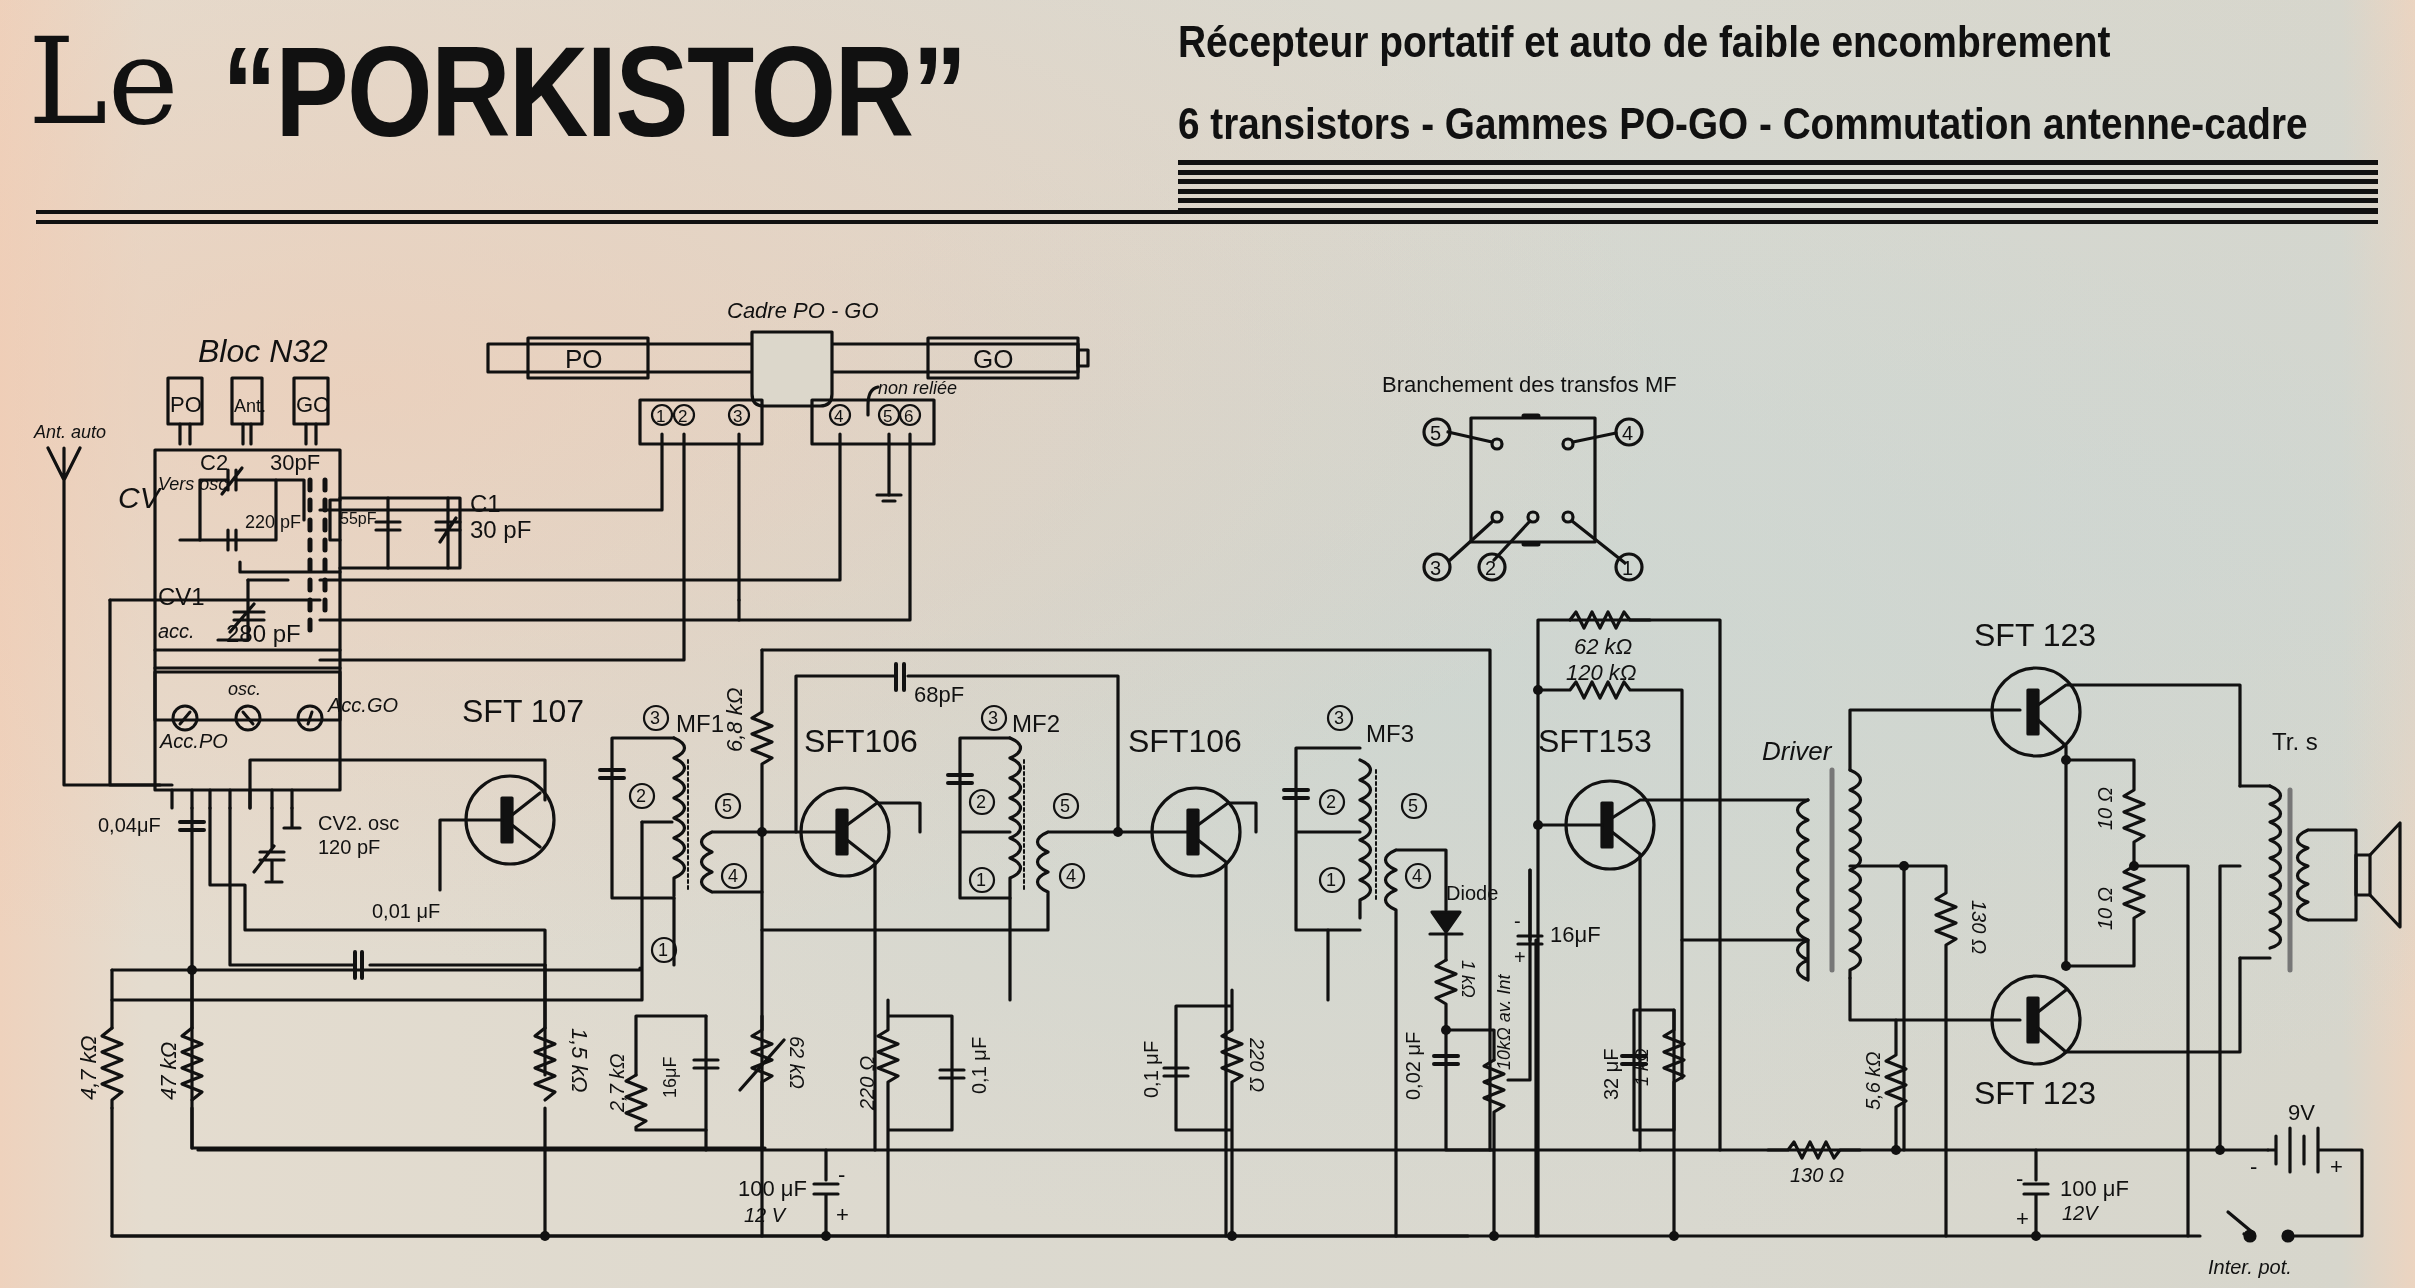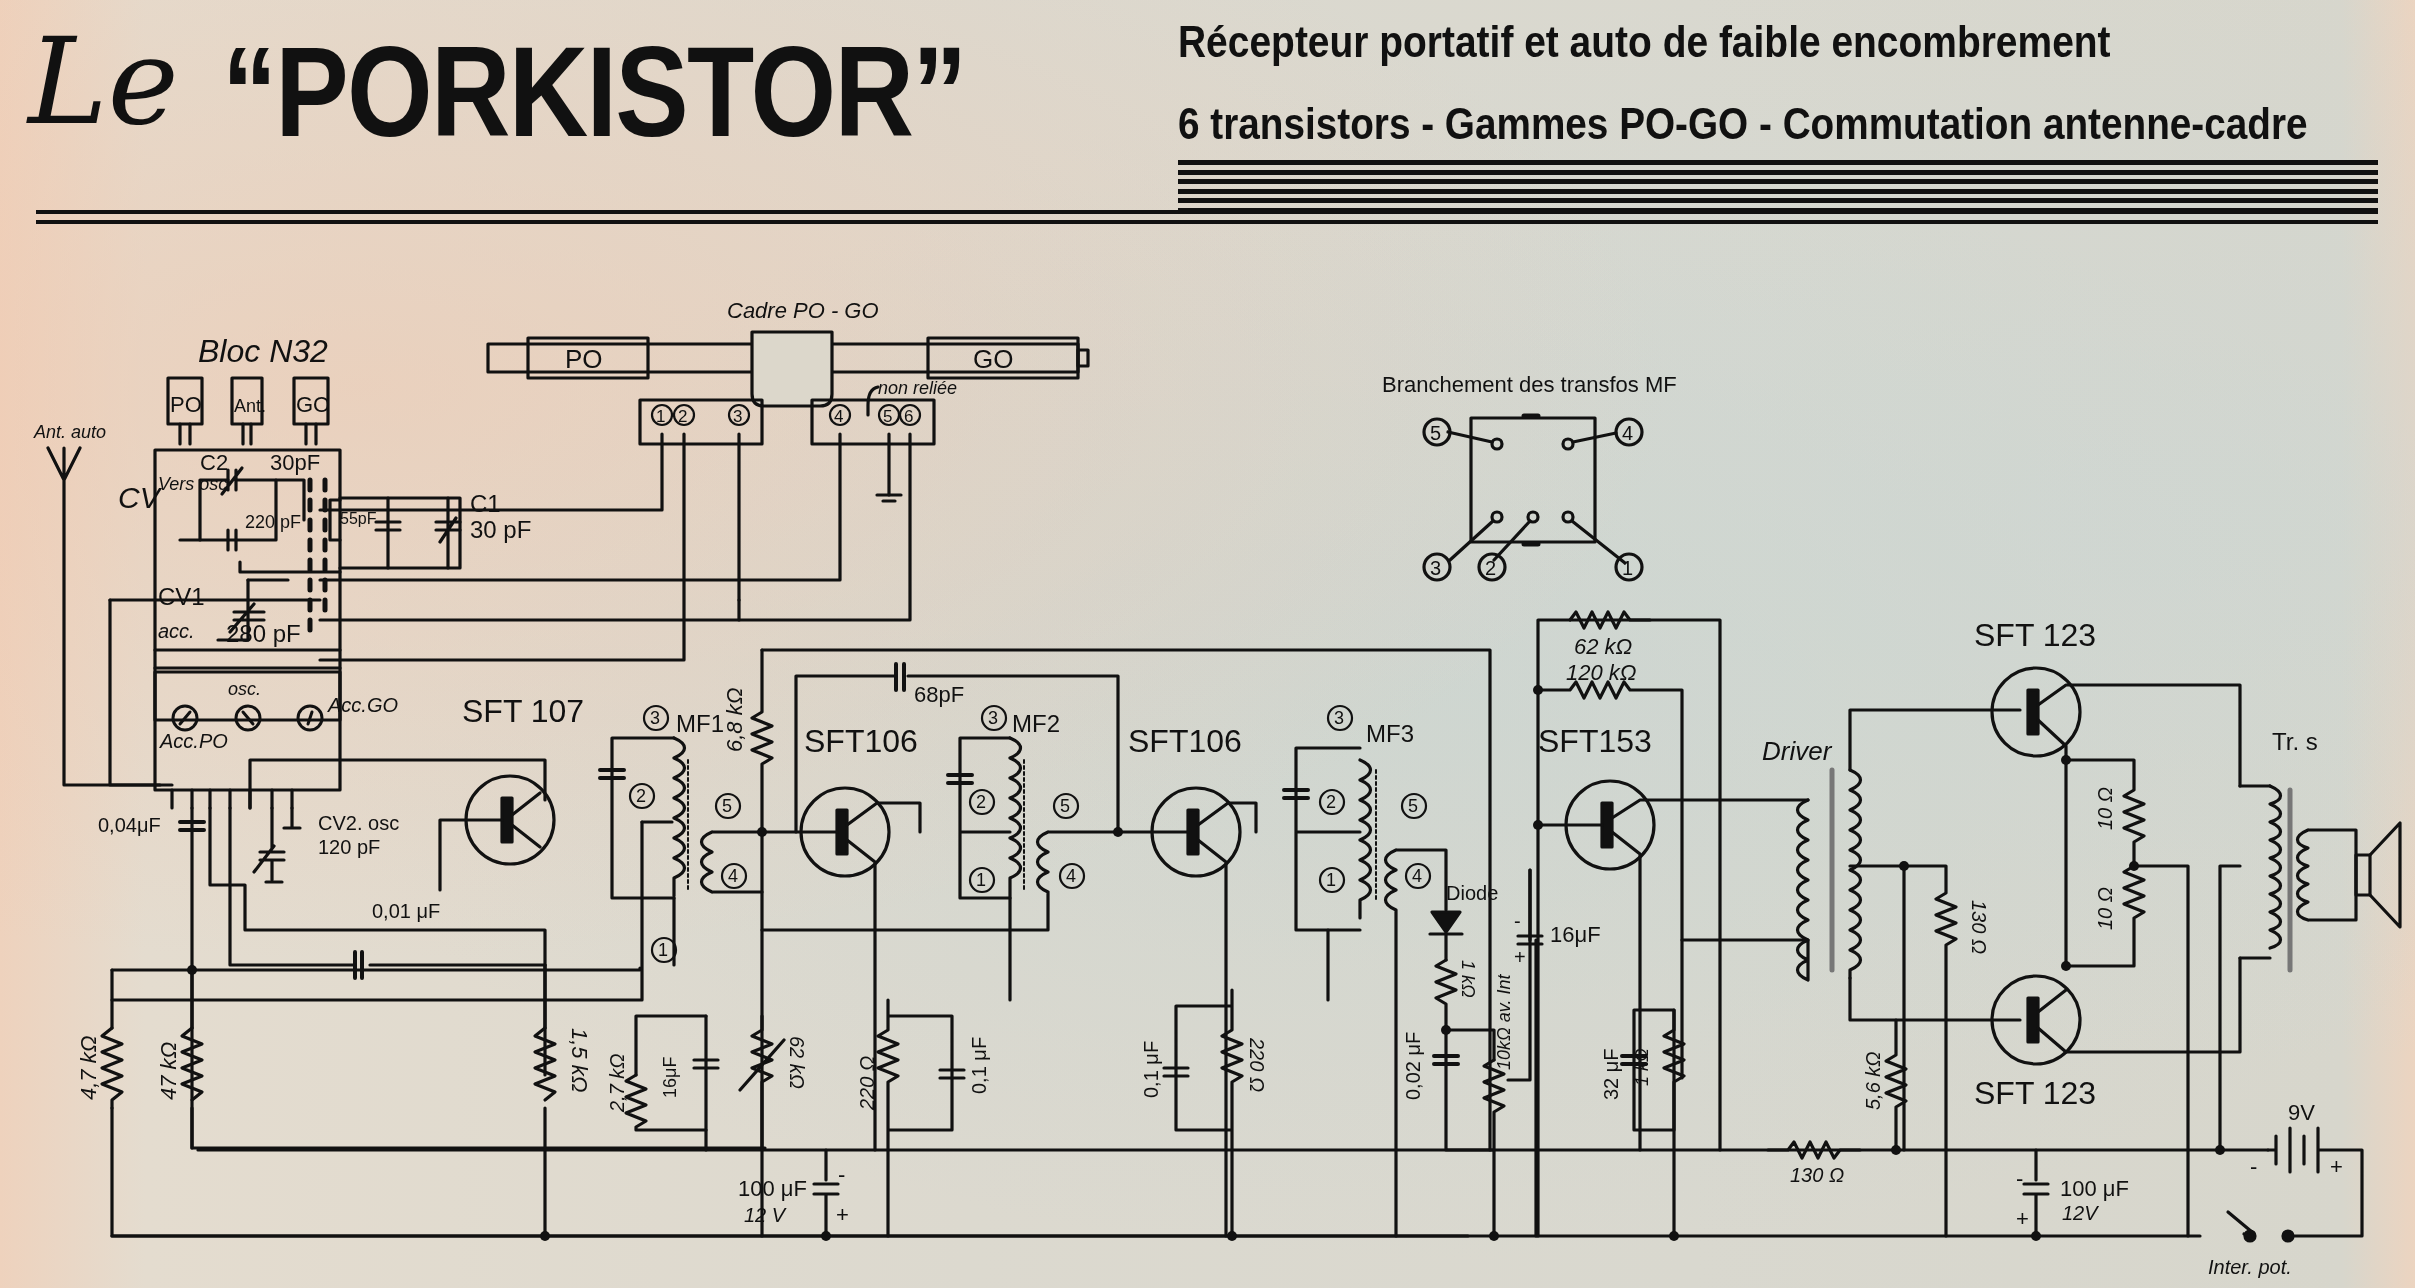--- a/index.html
+++ b/index.html
@@ -3,21 +3,21 @@
 <meta charset="utf-8">
 <style>
   html,body{margin:0;padding:0;}
   body{width:2415px;height:1288px;overflow:hidden;background:#e9dccb;position:relative;font-family:"Liberation Sans",sans-serif;}
   .paper{position:absolute;left:0;top:0;width:2415px;height:1288px;
     background:
       radial-gradient(ellipse at 15% 30%, rgba(240,200,175,0.55) 0%, rgba(240,200,175,0) 45%),
       radial-gradient(ellipse at 60% 55%, rgba(200,212,208,0.55) 0%, rgba(200,212,208,0) 55%),
       radial-gradient(ellipse at 90% 40%, rgba(205,215,212,0.6) 0%, rgba(205,215,212,0) 50%),
       linear-gradient(90deg,#eed2bd 0%,#e4dccf 6%,#dcd9cf 40%,#d9d8cf 70%,#d7d6cc 97%,#ecd4c0 100%);}
-  .title-le{position:absolute;left:28px;top:22px;font-family:"DejaVu Serif",serif;font-style:italic;font-size:120px;color:#111;line-height:1;}
+  .title-le{position:absolute;left:28px;top:22px;font-family:"DejaVu Serif",serif;font-size:120px;color:#111;line-height:1;}
   .title-main{position:absolute;left:222px;top:28px;font-family:"Liberation Sans",sans-serif;font-weight:bold;font-size:128px;color:#111;line-height:1;letter-spacing:-2px;transform:scaleX(0.86);transform-origin:left top;}
   .subtitle{position:absolute;left:1178px;font-family:"Liberation Sans",sans-serif;font-weight:bold;font-size:44px;color:#111;line-height:1;white-space:nowrap;transform-origin:left top;}
   .sub1{top:20px;transform:scaleX(0.885);}
   .sub2{top:102px;transform:scaleX(0.88);}
   .rules-right{position:absolute;left:1178px;top:160px;width:1200px;height:58px;}
   .rules-right div{height:5px;background:#111;margin-bottom:4.6px;}
   .rules-full{position:absolute;left:36px;top:210px;width:2342px;}
   .rules-full div{height:4px;background:#111;margin-bottom:6px;}
   svg.schem{position:absolute;left:0;top:0;}
   svg.schem text{font-family:"Liberation Sans",sans-serif;fill:#111;}

